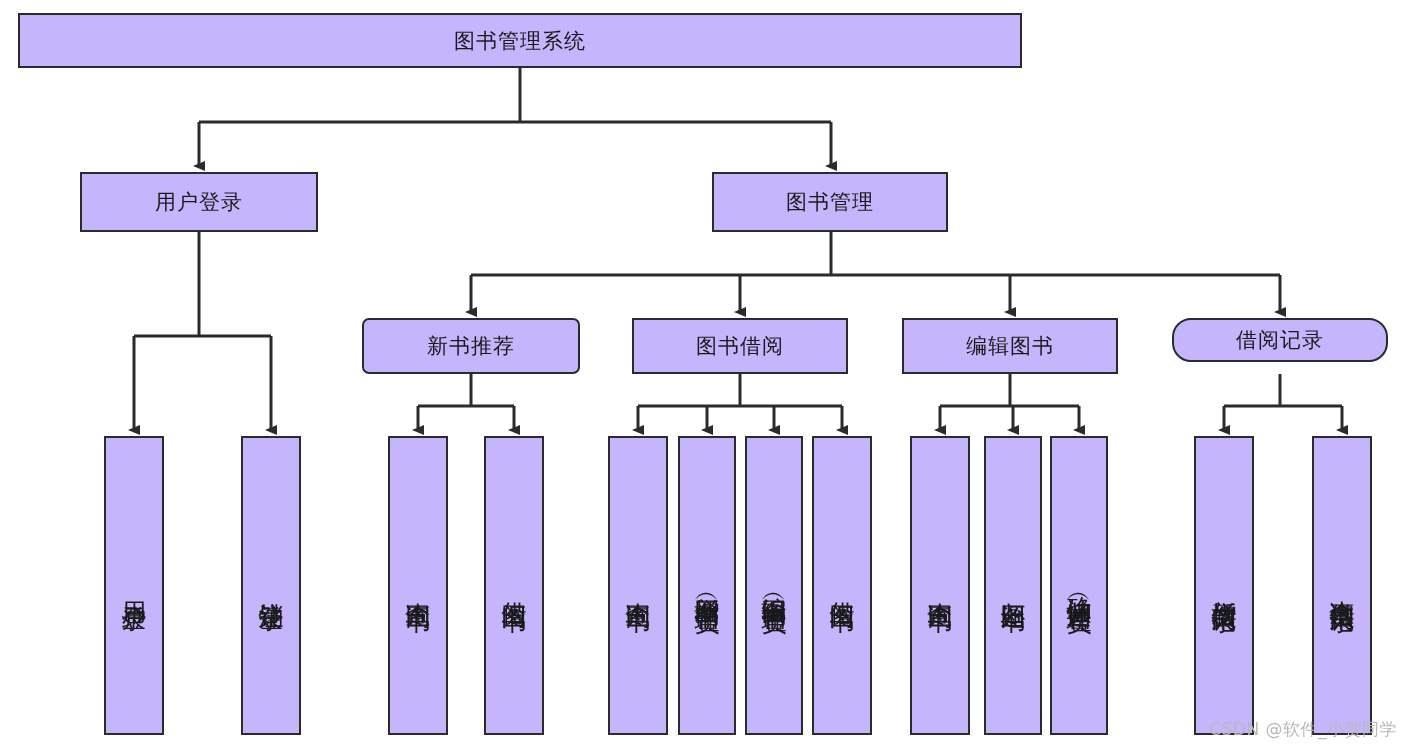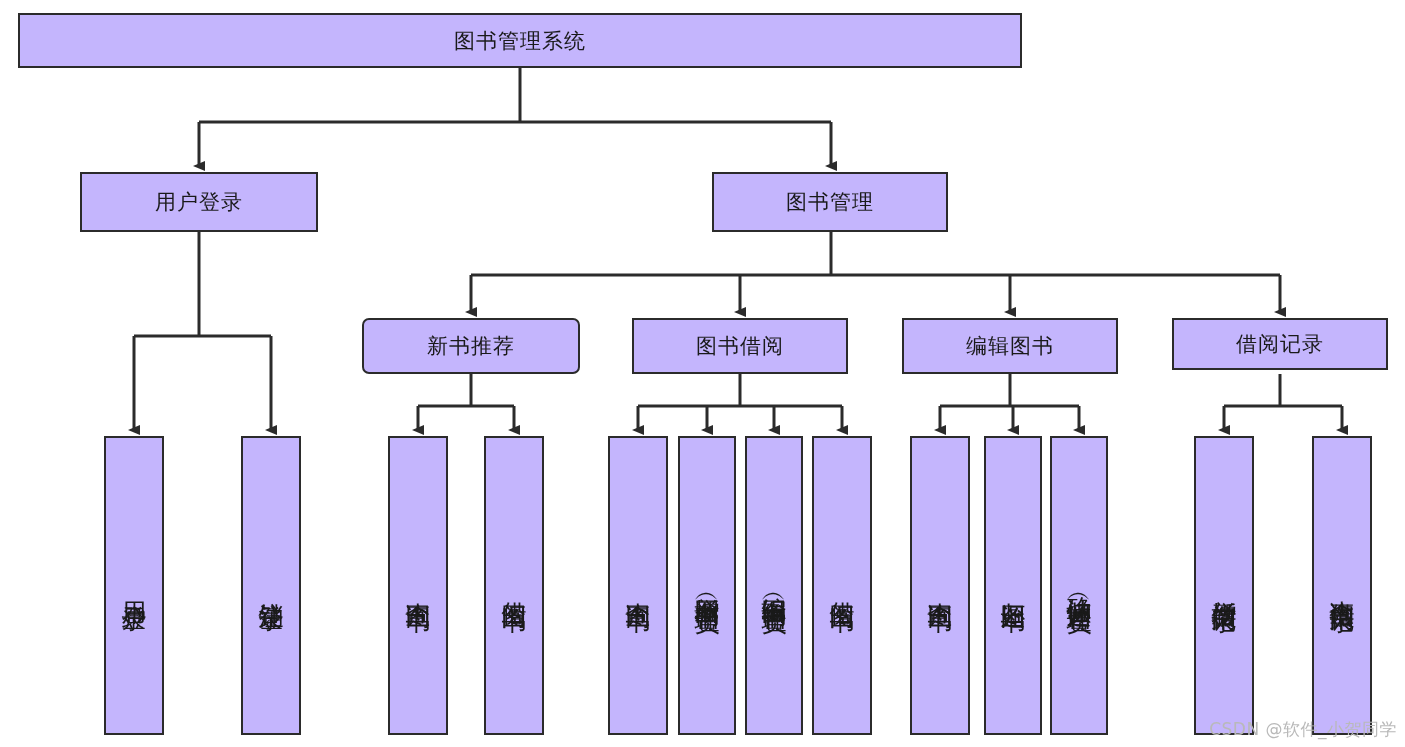--- a/index.html
+++ b/index.html
@@ -138,21 +138,21 @@
 
   <div class="node node-h" style="left:362px; top:318px; width:218px; height:56px;border-radius:7px;">
     <span>新书推荐</span>
   </div>
   <div class="node node-h" style="left:632px; top:318px; width:216px; height:56px;">
     <span>图书借阅</span>
   </div>
   <div class="node node-h" style="left:902px; top:318px; width:216px; height:56px;">
     <span>编辑图书</span>
   </div>
-  <div class="node node-h" style="left:1172px; top:318px; width:216px; height:52px;">
+  <div class="node node-h" style="left:1172px; top:318px; width:216px; height:44px;border-radius:19px;">
     <span>借阅记录</span>
   </div>
 
   <div class="node node-v" style="left:104px; top:436px; width:60px; height:299px;">
     <span class="vlabel">用户登录</span>
   </div>
   <div class="node node-v" style="left:241px; top:436px; width:60px; height:299px;">
     <span class="vlabel">注销登录</span>
   </div>
 

